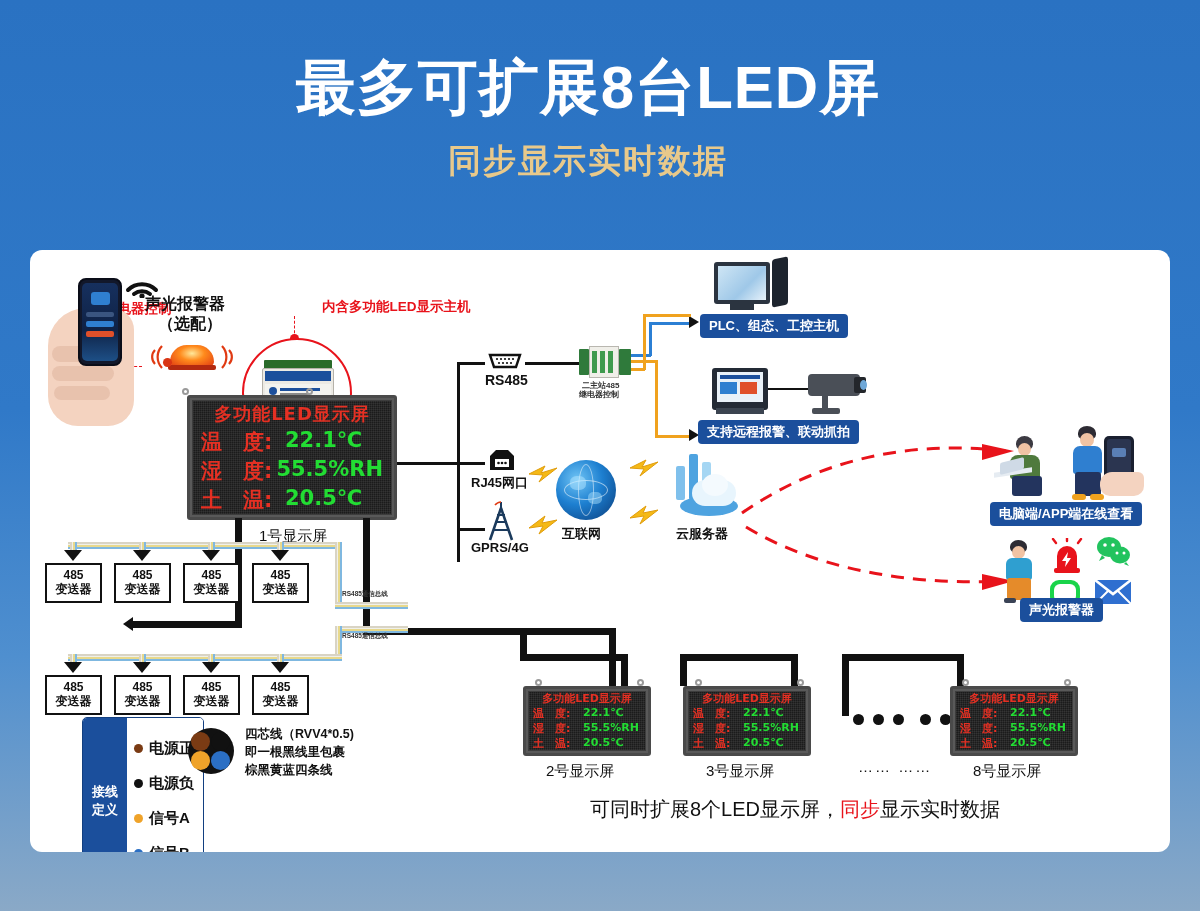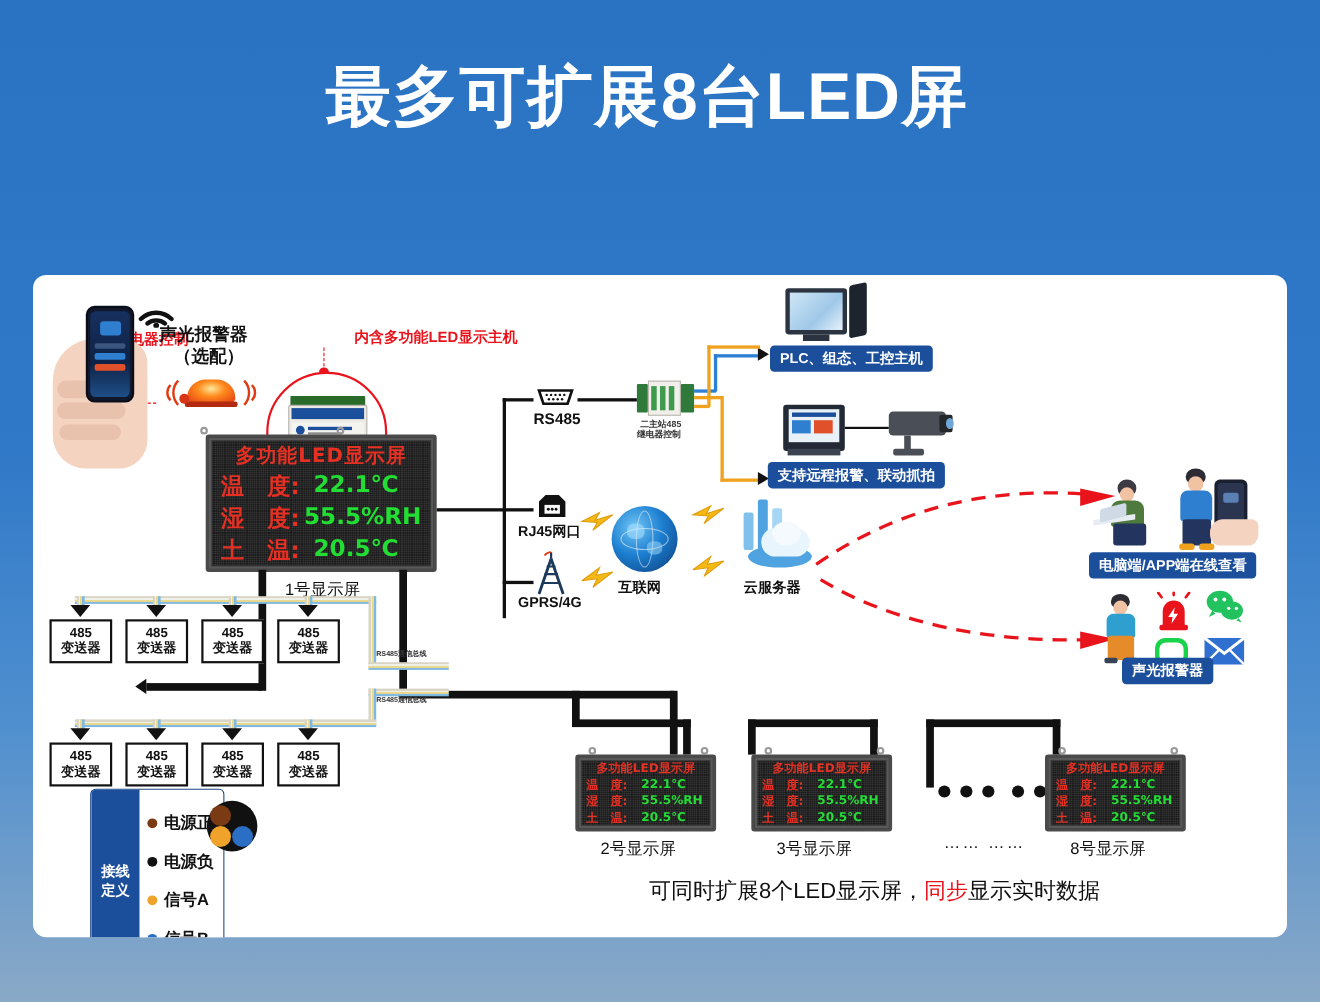--- a/index.html
+++ b/index.html
@@ -141,20 +141,21 @@
   }
 
   
   .bolt { position: absolute; }
 </style>
 </head>
 <body>
 
 <div id="header">
   <div id="main-title">最多可扩展8台LED屏</div>
+  <div id="sub-title">同步显示实时数据</div>
 </div>
 
 <div id="card">
 
   <div class="red-label" style="left:74px; top:50px;">继电器控制</div>
   <div class="red-dash-v" style="left:80px; top:68px; height:48px;"></div>
   <div class="red-dash-h" style="left:80px; top:116px; width:32px;"></div>
 
   <div class="cap" style="left:115px; top:44px; font-size:16px;">声光报警器</div>
   <div class="cap" style="left:128px; top:64px; font-size:16px;">（选配）</div>
@@ -523,20 +524,25 @@
       </div>
     </div>
   </div>
 
   <div id="cable" style="left:158px; top:478px;">
     <div class="core" style="left:3px; top:4px; background:#7a3b14;"></div>
     <div class="core" style="left:23px; top:4px; background:#111111;"></div>
     <div class="core" style="left:3px; top:23px; background:#efa32a;"></div>
     <div class="core" style="left:23px; top:23px; background:#2b6fc4;"></div>
   </div>
+  <div class="cable-text" style="left:215px; top:475px;">
+    <div>四芯线（RVV4*0.5)</div>
+    <div>即一根黑线里包裹</div>
+    <div>棕黑黄蓝四条线</div>
+  </div>
 
   <div class="thick-v" style="left:490px; top:378px; height:32px;"></div>
   <div class="thick-h" style="left:490px; top:404px; width:108px;"></div>
   <div class="thick-v" style="left:591px; top:404px; height:32px;"></div>
   <div class="thick-v" style="left:579px; top:378px; height:58px;"></div>
 
   <div class="thick-v" style="left:650px; top:404px; height:32px;"></div>
   <div class="thick-h" style="left:650px; top:404px; width:118px;"></div>
   <div class="thick-v" style="left:761px; top:404px; height:62px;"></div>
 

